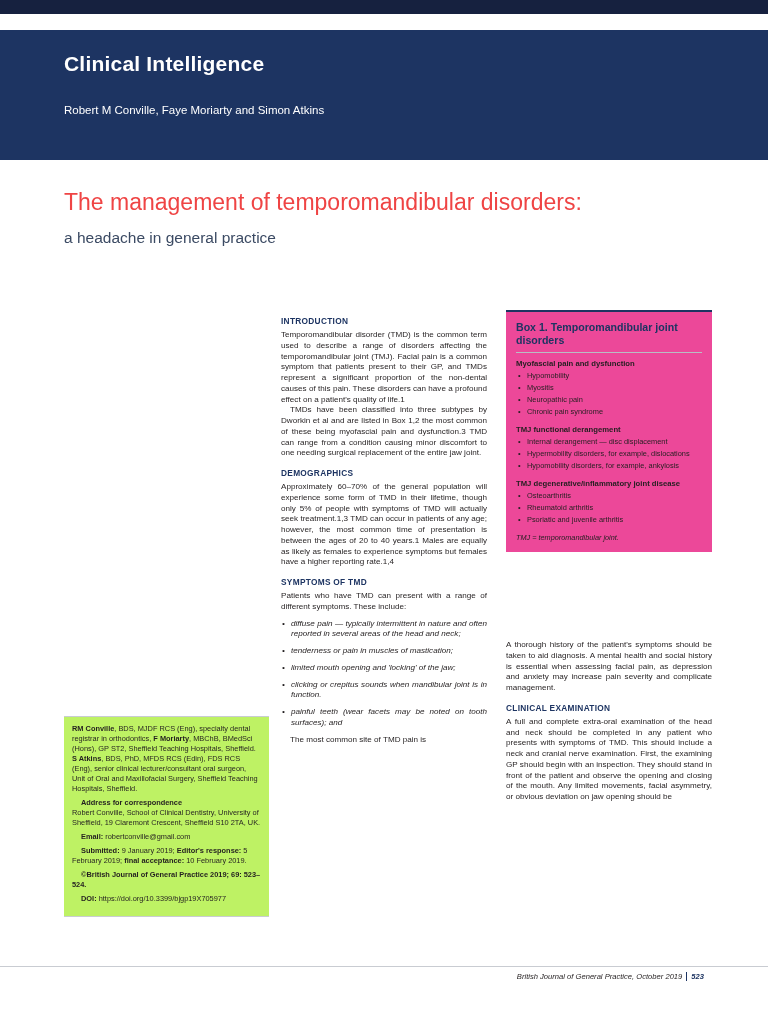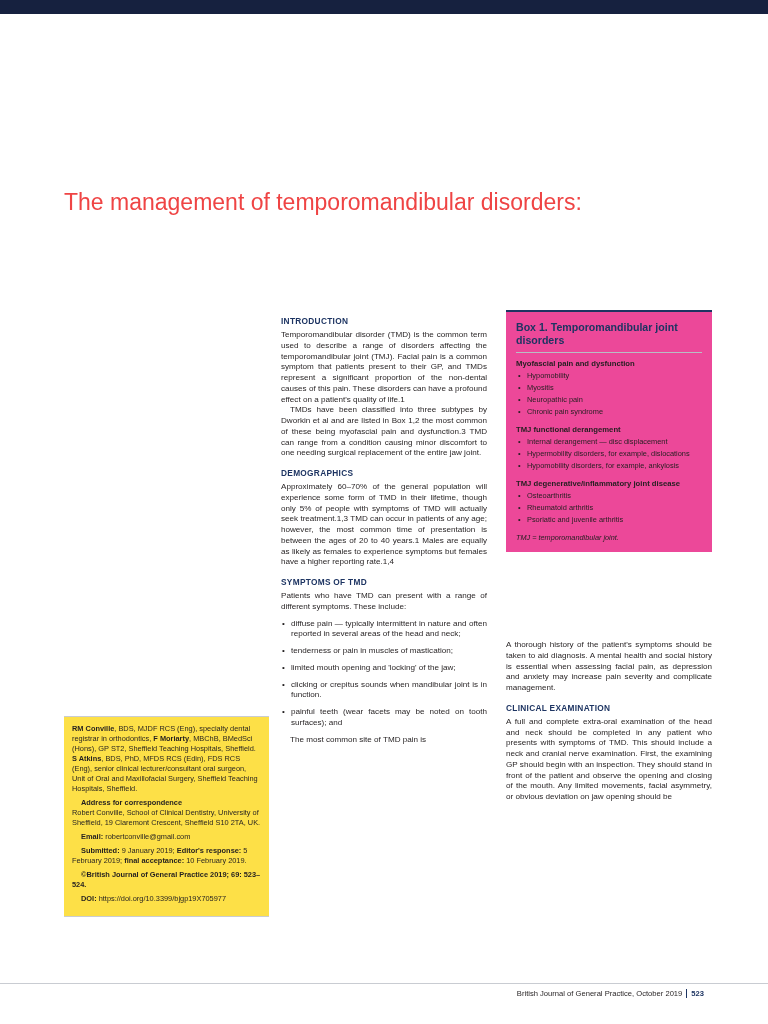--- a/index.html
+++ b/index.html
@@ -46,21 +46,21 @@
   h4.sec {
     color:#1d3462; font-size:8.3px; font-weight:bold; letter-spacing:0.3px;
     margin:0 0 3px 0; text-transform:uppercase;
   }
   .spacer { height:9px; }
 
   
   .biobox {
     border-top:1px solid #c9ccd2;
     border-bottom:1px solid #c9ccd2;
-    background:#fde047;
+    background:#bef264;
     padding:7px 8px 8px 8px;
     font-size:7.4px;
     line-height:1.35;
     color:#231f20;
     text-align:left;
   }
   .biobox p { margin:0 0 4px 0; text-indent:0; }
   .biobox b { font-weight:bold; }
 
   
@@ -85,50 +85,58 @@
     content:"•"; position:absolute; left:2px; top:-0.5px; font-size:7.4px; color:#231f20;
   }
   .box1-foot {
     font-size:7.3px; font-style:italic; margin-top:4px; color:#231f20;
   }
 
   
   ul.bodylist { list-style:none; margin:6px 0 0 0; padding:0; }
   ul.bodylist li {
     font-size:8.1px; line-height:1.33; position:relative;
-    padding-left:10px; margin-bottom:6px; text-align:justify;
+    padding-left:10px; margin-bottom:6px; text-align:justify;font-style:italic;
   }
   ul.bodylist li:before {
     content:"•"; position:absolute; left:1px; top:0; font-size:8.1px;
   }
 
   
   .footer {
-    position:absolute; left:0; bottom:26px; width:768px;
+    position:absolute; left:0; bottom:43px; width:768px;
     border-top:0.8px solid #c9ccd2;
     padding-top:5px;
+    font-style:italic;
   }
   .footer-inner {
     text-align:right; padding-right:64px; font-size:7.6px; color:#231f20;
   }
   .folio {
     font-weight:bold; color:#1d3462; border-left:1.4px solid #1d3462;
     padding-left:4px; margin-left:4px;
   }
 </style>
 </head>
 <body>
 
 <div class="page">
 
   <div class="topbar-dark"></div>
 
+  <div class="header">
+    <div class="header-inner">
+      <div class="header-kicker">Clinical Intelligence</div>
+      <div class="header-authors">Robert M Conville, Faye Moriarty and Simon Atkins</div>
+    </div>
+  </div>
 
   <div class="title-block">
     <h1 class="title-main">The management of temporomandibular disorders:</h1>
+    <div class="title-sub">a headache in general practice</div>
   </div>
 
   <div class="col col1">
     <div class="biobox">
       <p>
         <b>RM Conville</b><span>, BDS, MJDF RCS (Eng), specialty dental registrar in orthodontics, </span><b>F Moriarty</b><span>, MBChB, BMedSci (Hons), GP ST2, Sheffield Teaching Hospitals, Sheffield. </span><b>S Atkins</b><span>, BDS, PhD, MFDS RCS (Edin), FDS RCS (Eng), senior clinical lecturer/consultant oral surgeon, Unit of Oral and Maxillofacial Surgery, Sheffield Teaching Hospitals, Sheffield.</span>
       </p>
       <p>
         <b>Address for correspondence</b><br>
         <span>Robert Conville, School of Clinical Dentistry, University of Sheffield, 19 Claremont Crescent, Sheffield S10 2TA, UK.</span>

